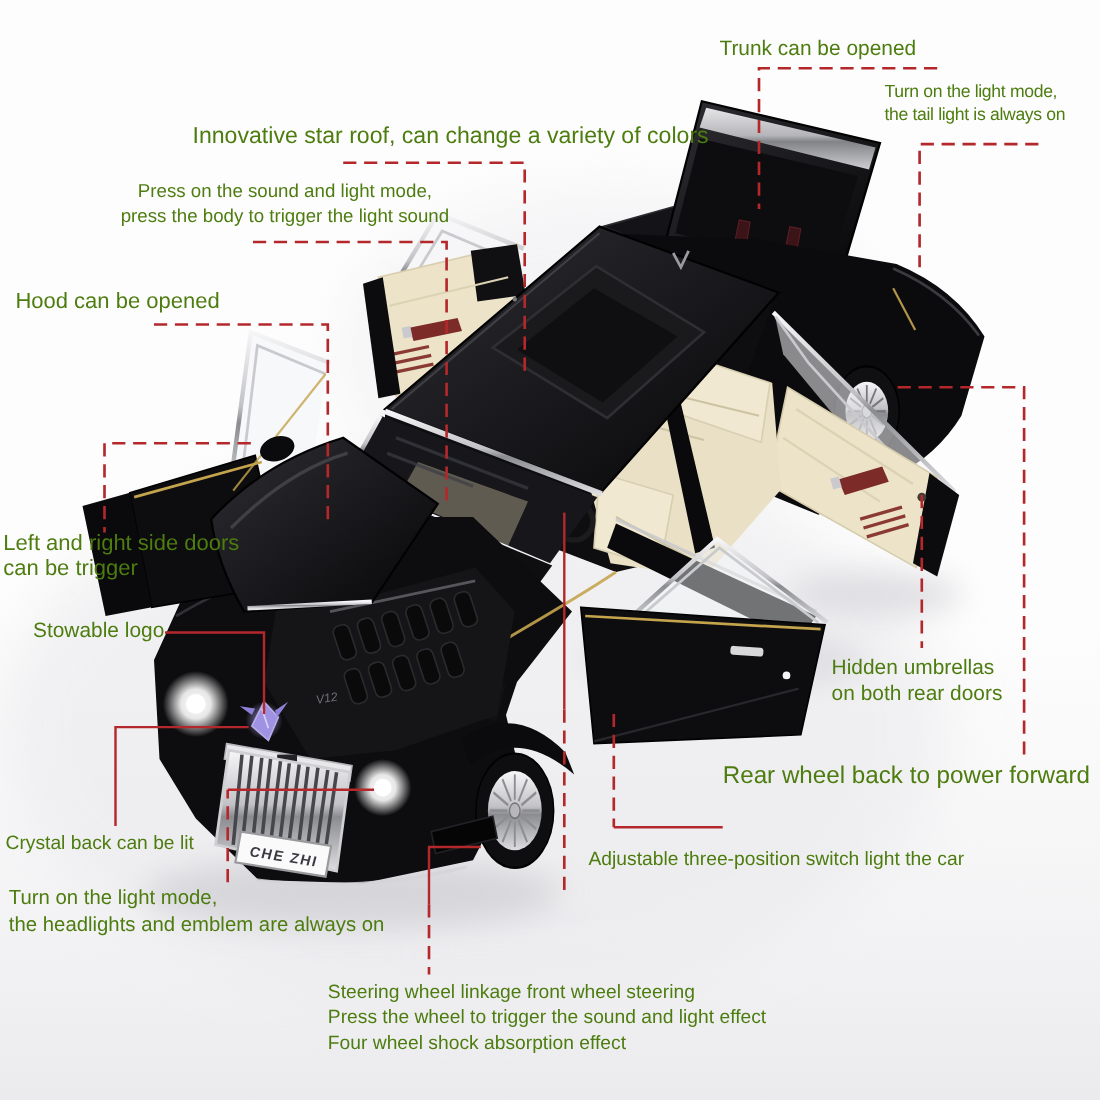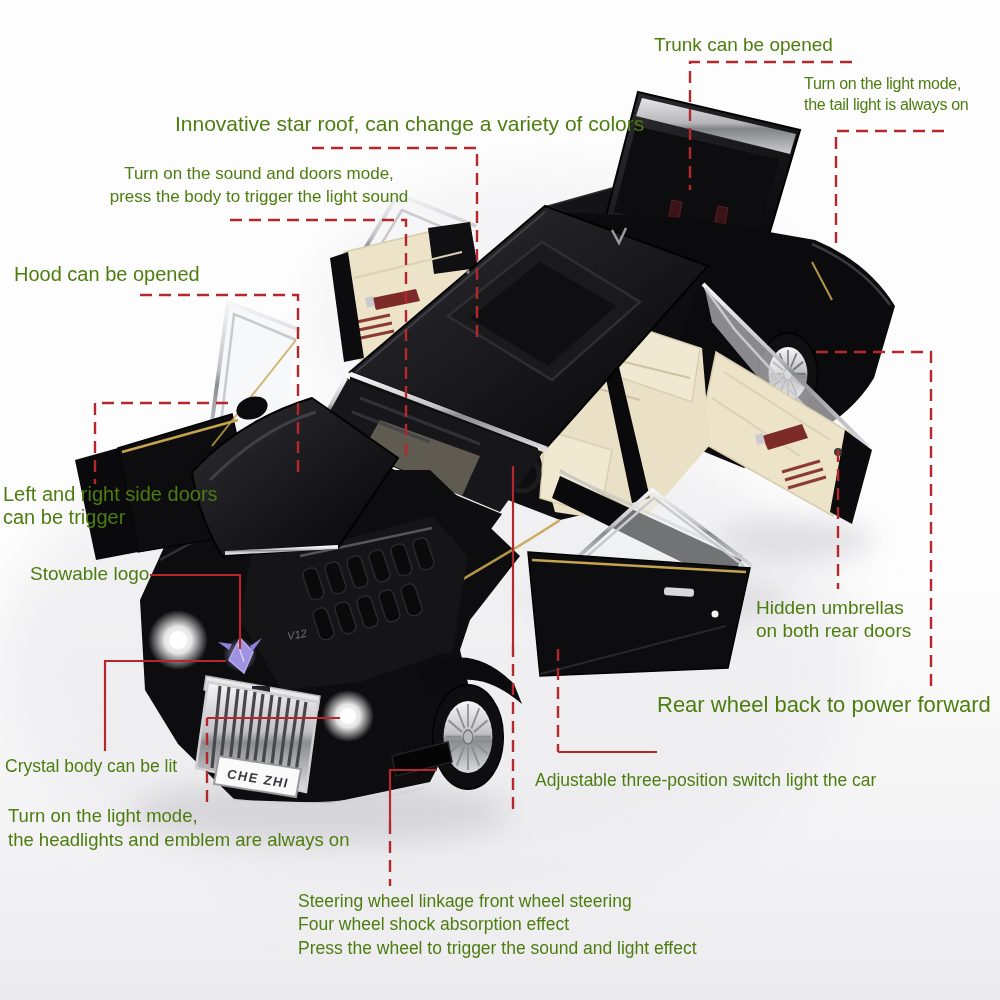--- a/index.html
+++ b/index.html
@@ -312,49 +312,49 @@
   <div class="callout c-trunk">Trunk can be opened</div>
 
   <div class="callout c-taillight">
     <div>Turn on the light mode,</div>
     <div>the tail light is always on</div>
   </div>
 
   <div class="callout c-starroof">Innovative star roof, can change a variety of colors</div>
 
   <div class="callout c-soundlight">
-    <div>Turn on the sound and doors mode,</div>
+    <div>Press on the sound and light mode,</div>
     <div>press the body to trigger the light sound</div>
   </div>
 
   <div class="callout c-hood">Hood can be opened</div>
 
   <div class="callout c-sidedoors">
     <div>Left and right side doors</div>
     <div>can be trigger</div>
   </div>
 
   <div class="callout c-stowable">Stowable logo</div>
 
   <div class="callout c-umbrellas">
     <div>Hidden umbrellas</div>
     <div>on both rear doors</div>
   </div>
 
   <div class="callout c-rearwheel">Rear wheel back to power forward</div>
 
-  <div class="callout c-crystal">Crystal body can be lit</div>
+  <div class="callout c-crystal">Crystal back can be lit</div>
 
   <div class="callout c-adjustable">Adjustable three-position switch light the car</div>
 
   <div class="callout c-headlights">
     <div>Turn on the light mode,</div>
     <div>the headlights and emblem are always on</div>
   </div>
 
 
   <div class="callout c-linkage">
     <div>Steering wheel linkage front wheel steering</div>
+    <div>Press the wheel to trigger the sound and light effect</div>
     <div>Four wheel shock absorption effect</div>
-    <div>Press the wheel to trigger the sound and light effect</div>
   </div>
 
 </div>
 
 </body></html>

